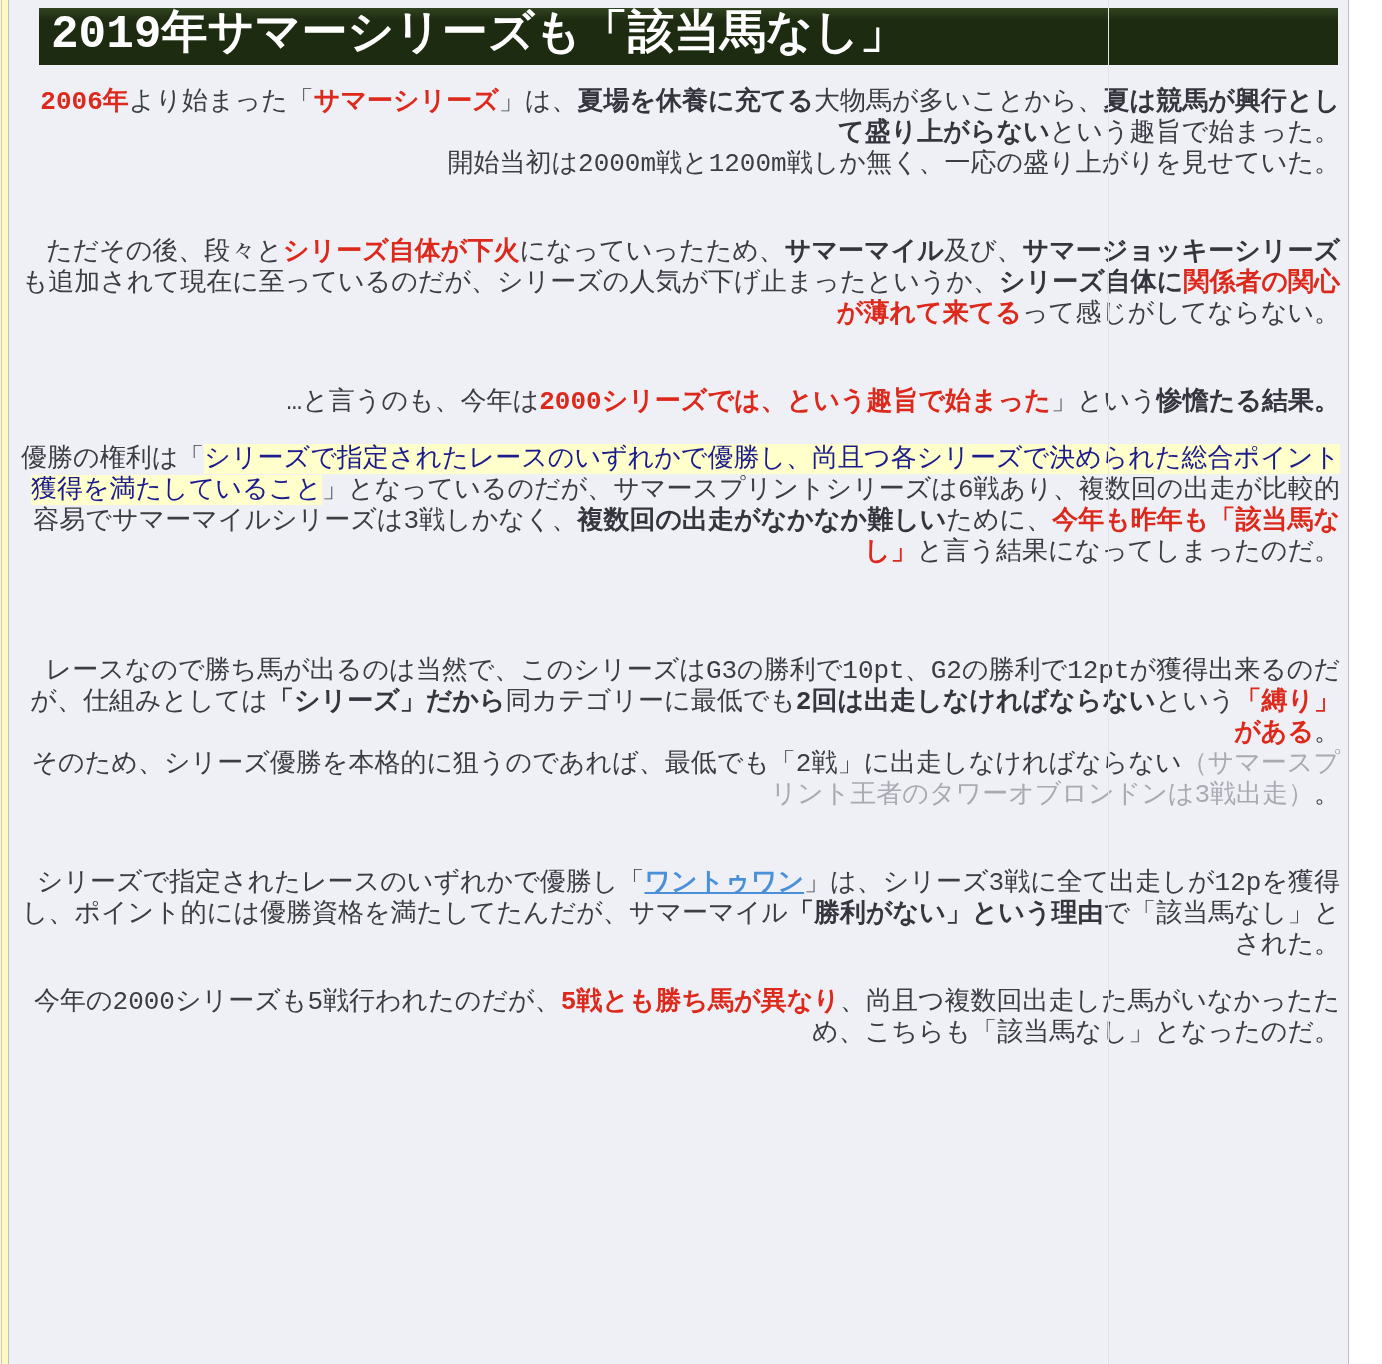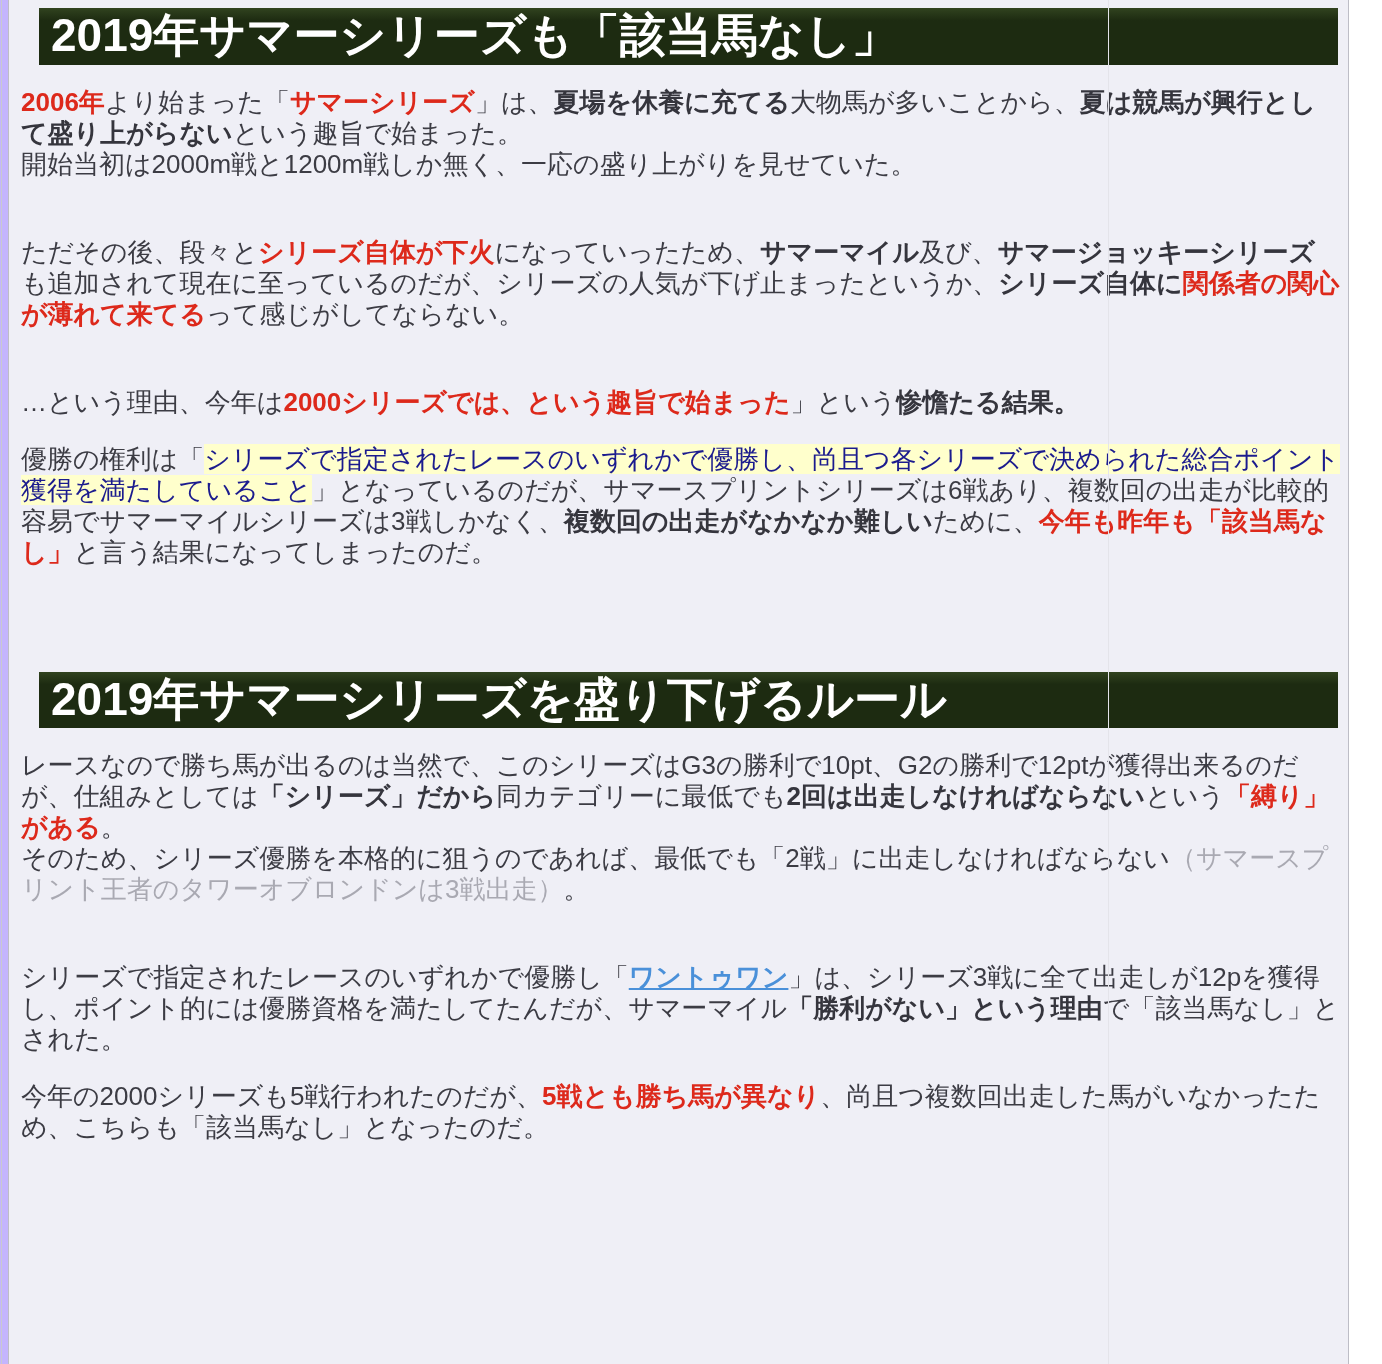--- a/index.html
+++ b/index.html
@@ -10,21 +10,22 @@
     width: 1382px;
     height: 1364px;
     overflow: hidden;
     background: #ffffff;
     font-family: "Liberation Sans", "DejaVu Sans", sans-serif;
   }
   .outer {
     position: relative;
     width: 1111px;
     height: 1364px;
-    background: #c4b5fd;
+    background: #fef9c3;
+    font-family: Liberation Mono, monospace;
   }
   
   .outer::before {
     content: "";
     position: absolute;
     left: 1px; top: 0; bottom: 0;
     width: 1px;
     background: #c9c9d0;
   }
   .outer::after {
@@ -58,21 +59,21 @@
     letter-spacing: 0;
   }
   .section-heading.first {
     margin-top: 8px;
   }
   .para {
     font-size: 26px;
     line-height: 31px;
     color: #3c3c44;
     margin: 0 0 26px 0;
-    text-align: left;
+    text-align: right;
   }
   .spacer {
     height: 31px;
   }
   .t-plain  { font-weight: 400; }
   .t-bold   { font-weight: 700; color: #35353d; }
   .t-redbold{ font-weight: 700; color: #dd291b; }
   .t-highlight { color: #1b1b8e; background: #ffffcc; }
   .t-link   { color: #4a90d9; font-weight: 700; text-decoration: underline; cursor: pointer; }
   .t-gray   { color: #a9a9b2; }
@@ -80,23 +81,22 @@
 </head>
 <body>
 
 <div class="outer">
   <div class="content" id="article-content">
       <h2 class="section-heading first">2019年サマーシリーズも「該当馬なし」</h2>
       <p class="para"><span class="t-redbold">2006年</span><span class="t-plain">より始まった「</span><span class="t-redbold">サマーシリーズ</span><span class="t-plain">」は、</span><span class="t-bold">夏場を休養に充てる</span><span class="t-plain">大物馬が多いことから、</span><span class="t-bold">夏は競馬が興行として盛り上がらない</span><span class="t-plain">という趣旨で始まった。</span><br><span class="t-plain">開始当初は2000m戦と1200m戦しか無く、一応の盛り上がりを見せていた。</span></p>
       <div class="spacer"></div>
       <p class="para"><span class="t-plain">ただその後、段々と</span><span class="t-redbold">シリーズ自体が下火</span><span class="t-plain">になっていったため、</span><span class="t-bold">サマーマイル</span><span class="t-plain">及び、</span><span class="t-bold">サマージョッキーシリーズ</span><span class="t-plain">も追加されて現在に至っているのだが、シリーズの人気が下げ止まったというか、</span><span class="t-bold">シリーズ自体に</span><span class="t-redbold">関係者の関心が薄れて来てる</span><span class="t-plain">って感じがしてならない。</span></p>
       <div class="spacer"></div>
-      <p class="para"><span class="t-plain">…という理由、今年は</span><span class="t-redbold">2000シリーズでは、という趣旨で始まった</span><span class="t-plain">」という</span><span class="t-bold">惨憺たる結果。</span></p>
+      <p class="para"><span class="t-plain">…と言うのも、今年は</span><span class="t-redbold">2000シリーズでは、という趣旨で始まった</span><span class="t-plain">」という</span><span class="t-bold">惨憺たる結果。</span></p>
       <p class="para"><span class="t-plain">優勝の権利は「</span><span class="t-highlight">シリーズで指定されたレースのいずれかで優勝し、尚且つ各シリーズで決められた総合ポイント獲得を満たしていること</span><span class="t-plain">」となっているのだが、サマースプリントシリーズは6戦あり、複数回の出走が比較的容易でサマーマイルシリーズは3戦しかなく、</span><span class="t-bold">複数回の出走がなかなか難しい</span><span class="t-plain">ために、</span><span class="t-redbold">今年も昨年も「該当馬なし」</span><span class="t-plain">と言う結果になってしまったのだ。</span></p>
       <div class="spacer"></div>
       <div class="spacer"></div>
-      <h2 class="section-heading">2019年サマーシリーズを盛り下げるルール</h2>
       <p class="para"><span class="t-plain">レースなので勝ち馬が出るのは当然で、このシリーズはG3の勝利で10pt、G2の勝利で12ptが獲得出来るのだが、仕組みとしては</span><span class="t-bold">「シリーズ」だから</span><span class="t-plain">同カテゴリーに最低でも</span><span class="t-bold">2回は出走しなければならない</span><span class="t-plain">という</span><span class="t-redbold">「縛り」がある</span><span class="t-plain">。</span><br><span class="t-plain">そのため、シリーズ優勝を本格的に狙うのであれば、最低でも「2戦」に出走しなければならない</span><span class="t-gray">（サマースプリント王者のタワーオブロンドンは3戦出走）</span><span class="t-plain">。</span></p>
       <div class="spacer"></div>
       <p class="para"><span class="t-plain">シリーズで指定されたレースのいずれかで優勝し「</span><a href="#" class="t-link">ワントゥワン</a><span class="t-plain">」は、シリーズ3戦に全て出走しが12pを獲得し、ポイント的には優勝資格を満たしてたんだが、サマーマイル</span><span class="t-bold">「勝利がない」という理由</span><span class="t-plain">で「該当馬なし」とされた。</span></p>
       <p class="para"><span class="t-plain">今年の2000シリーズも5戦行われたのだが、</span><span class="t-redbold">5戦とも勝ち馬が異なり</span><span class="t-plain">、尚且つ複数回出走した馬がいなかったため、こちらも「該当馬なし」となったのだ。</span></p>
     </div>
 </div>
 
 </body></html>

